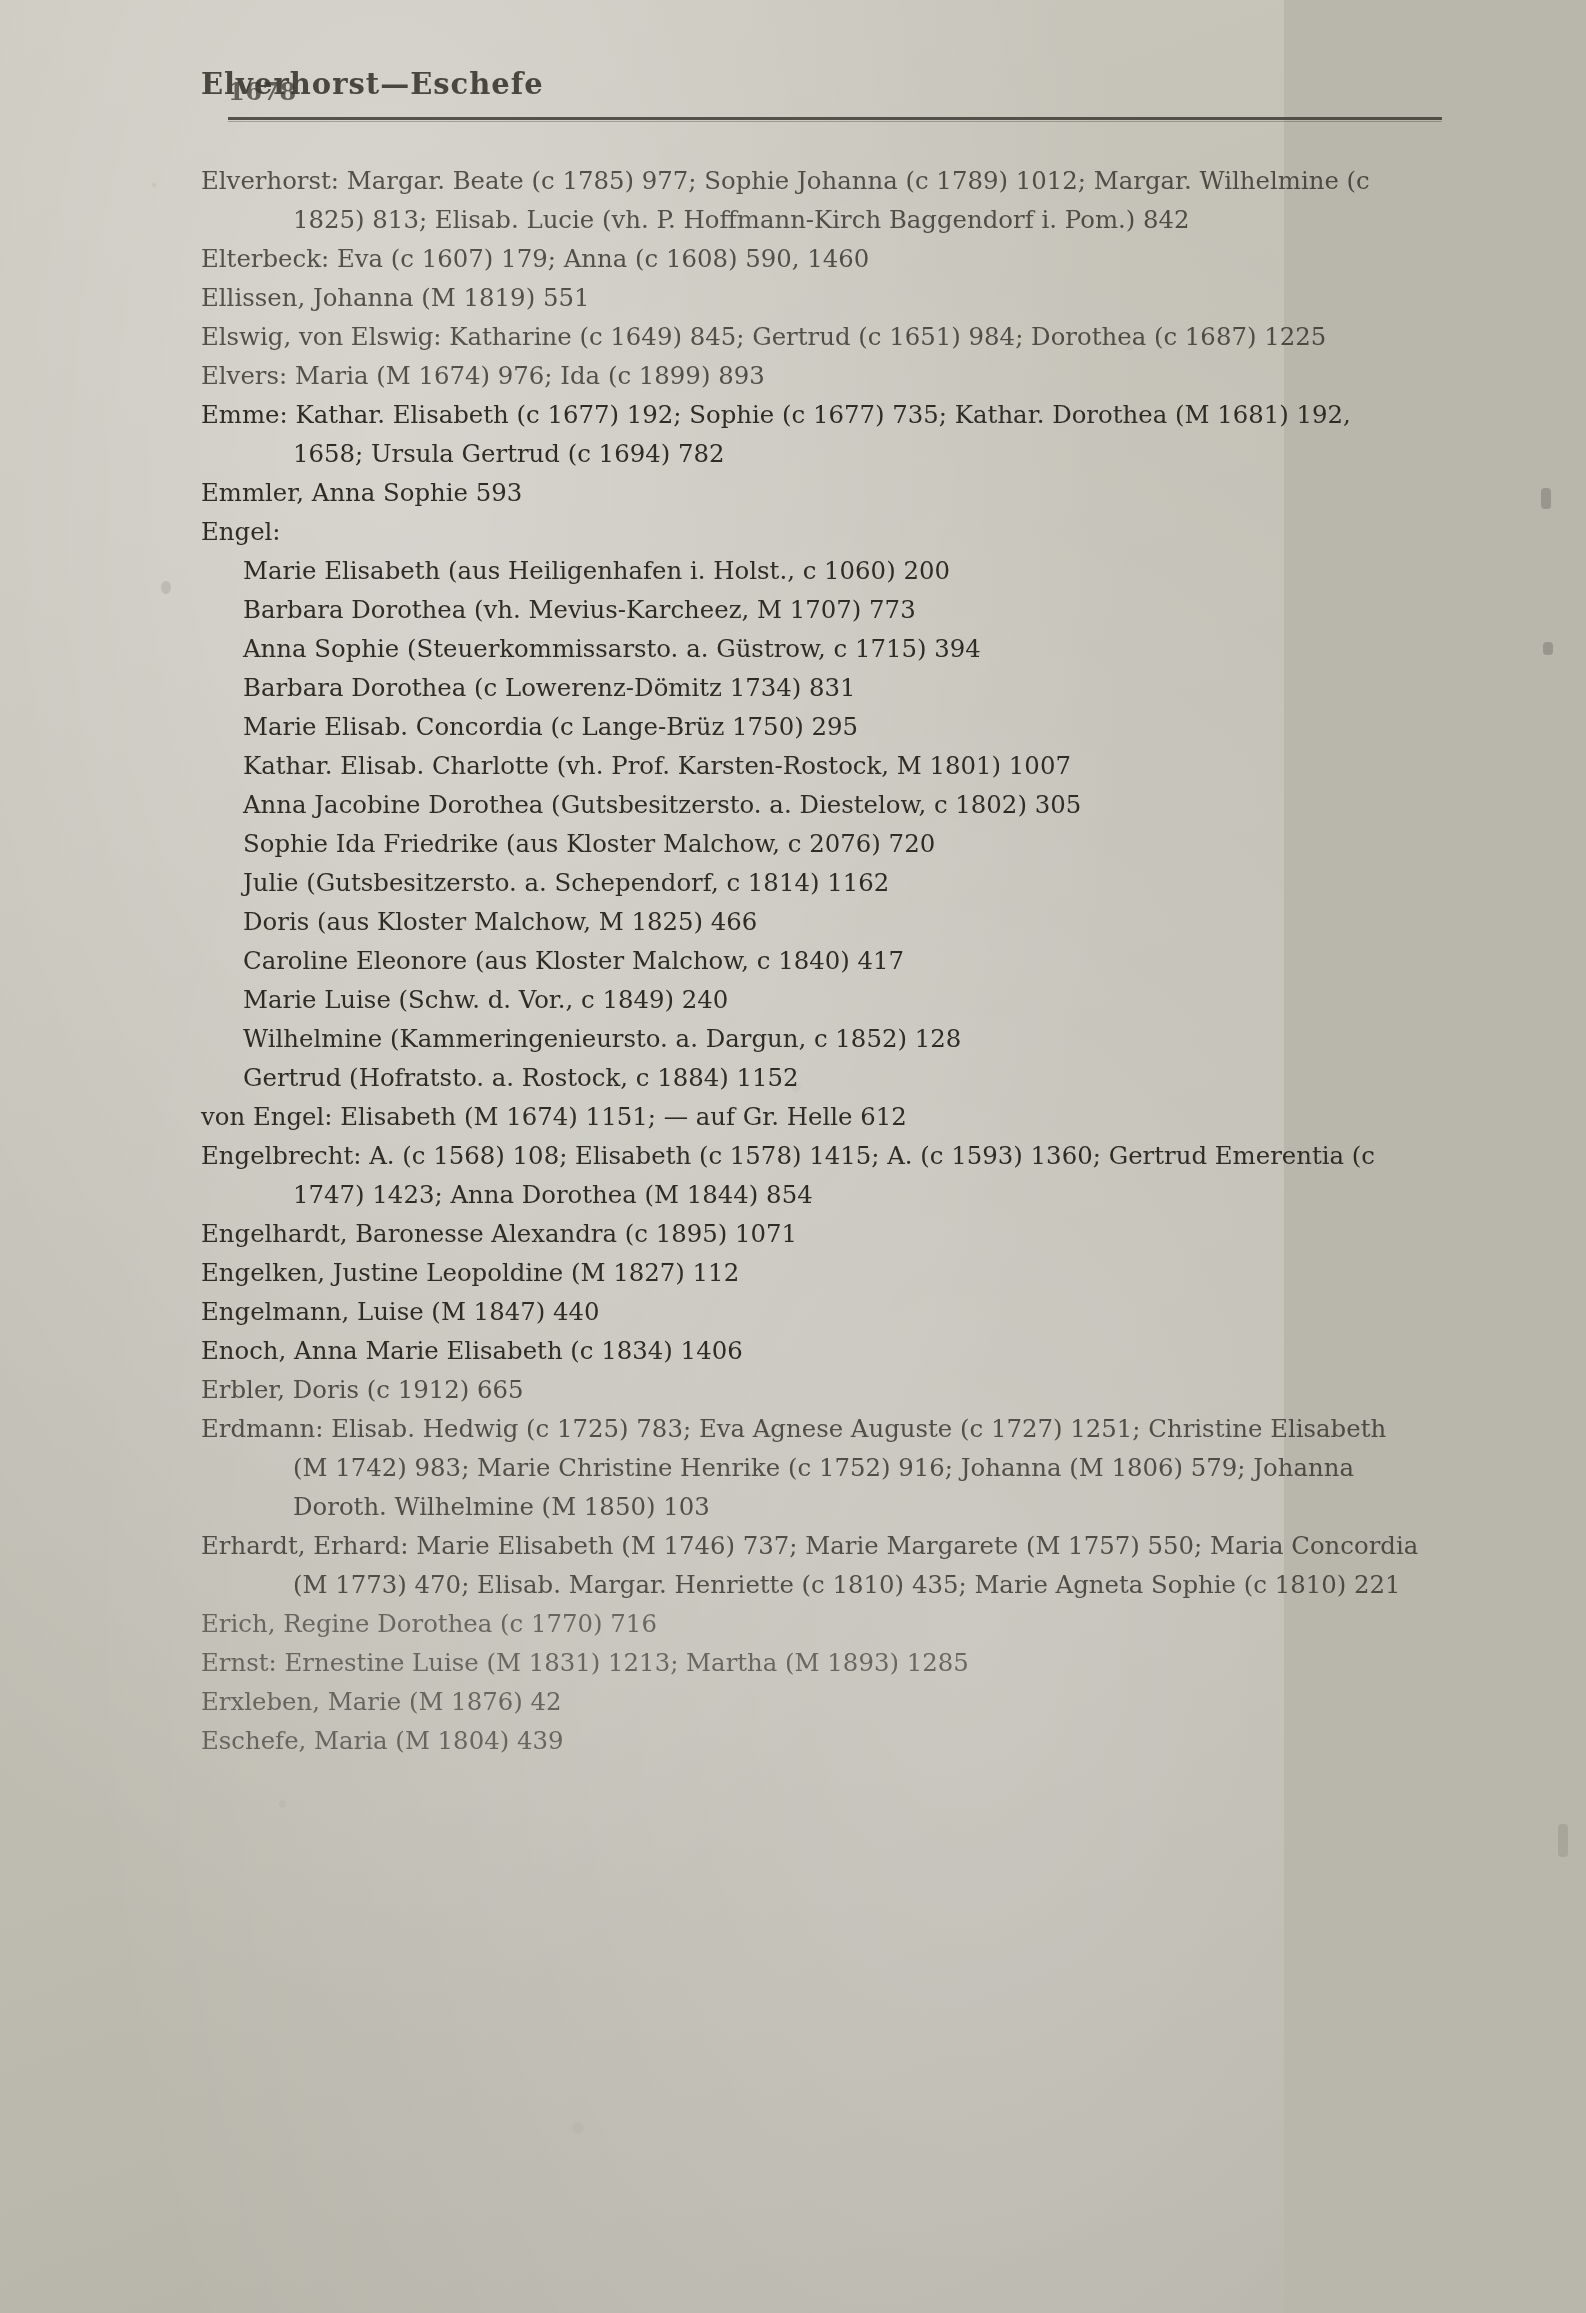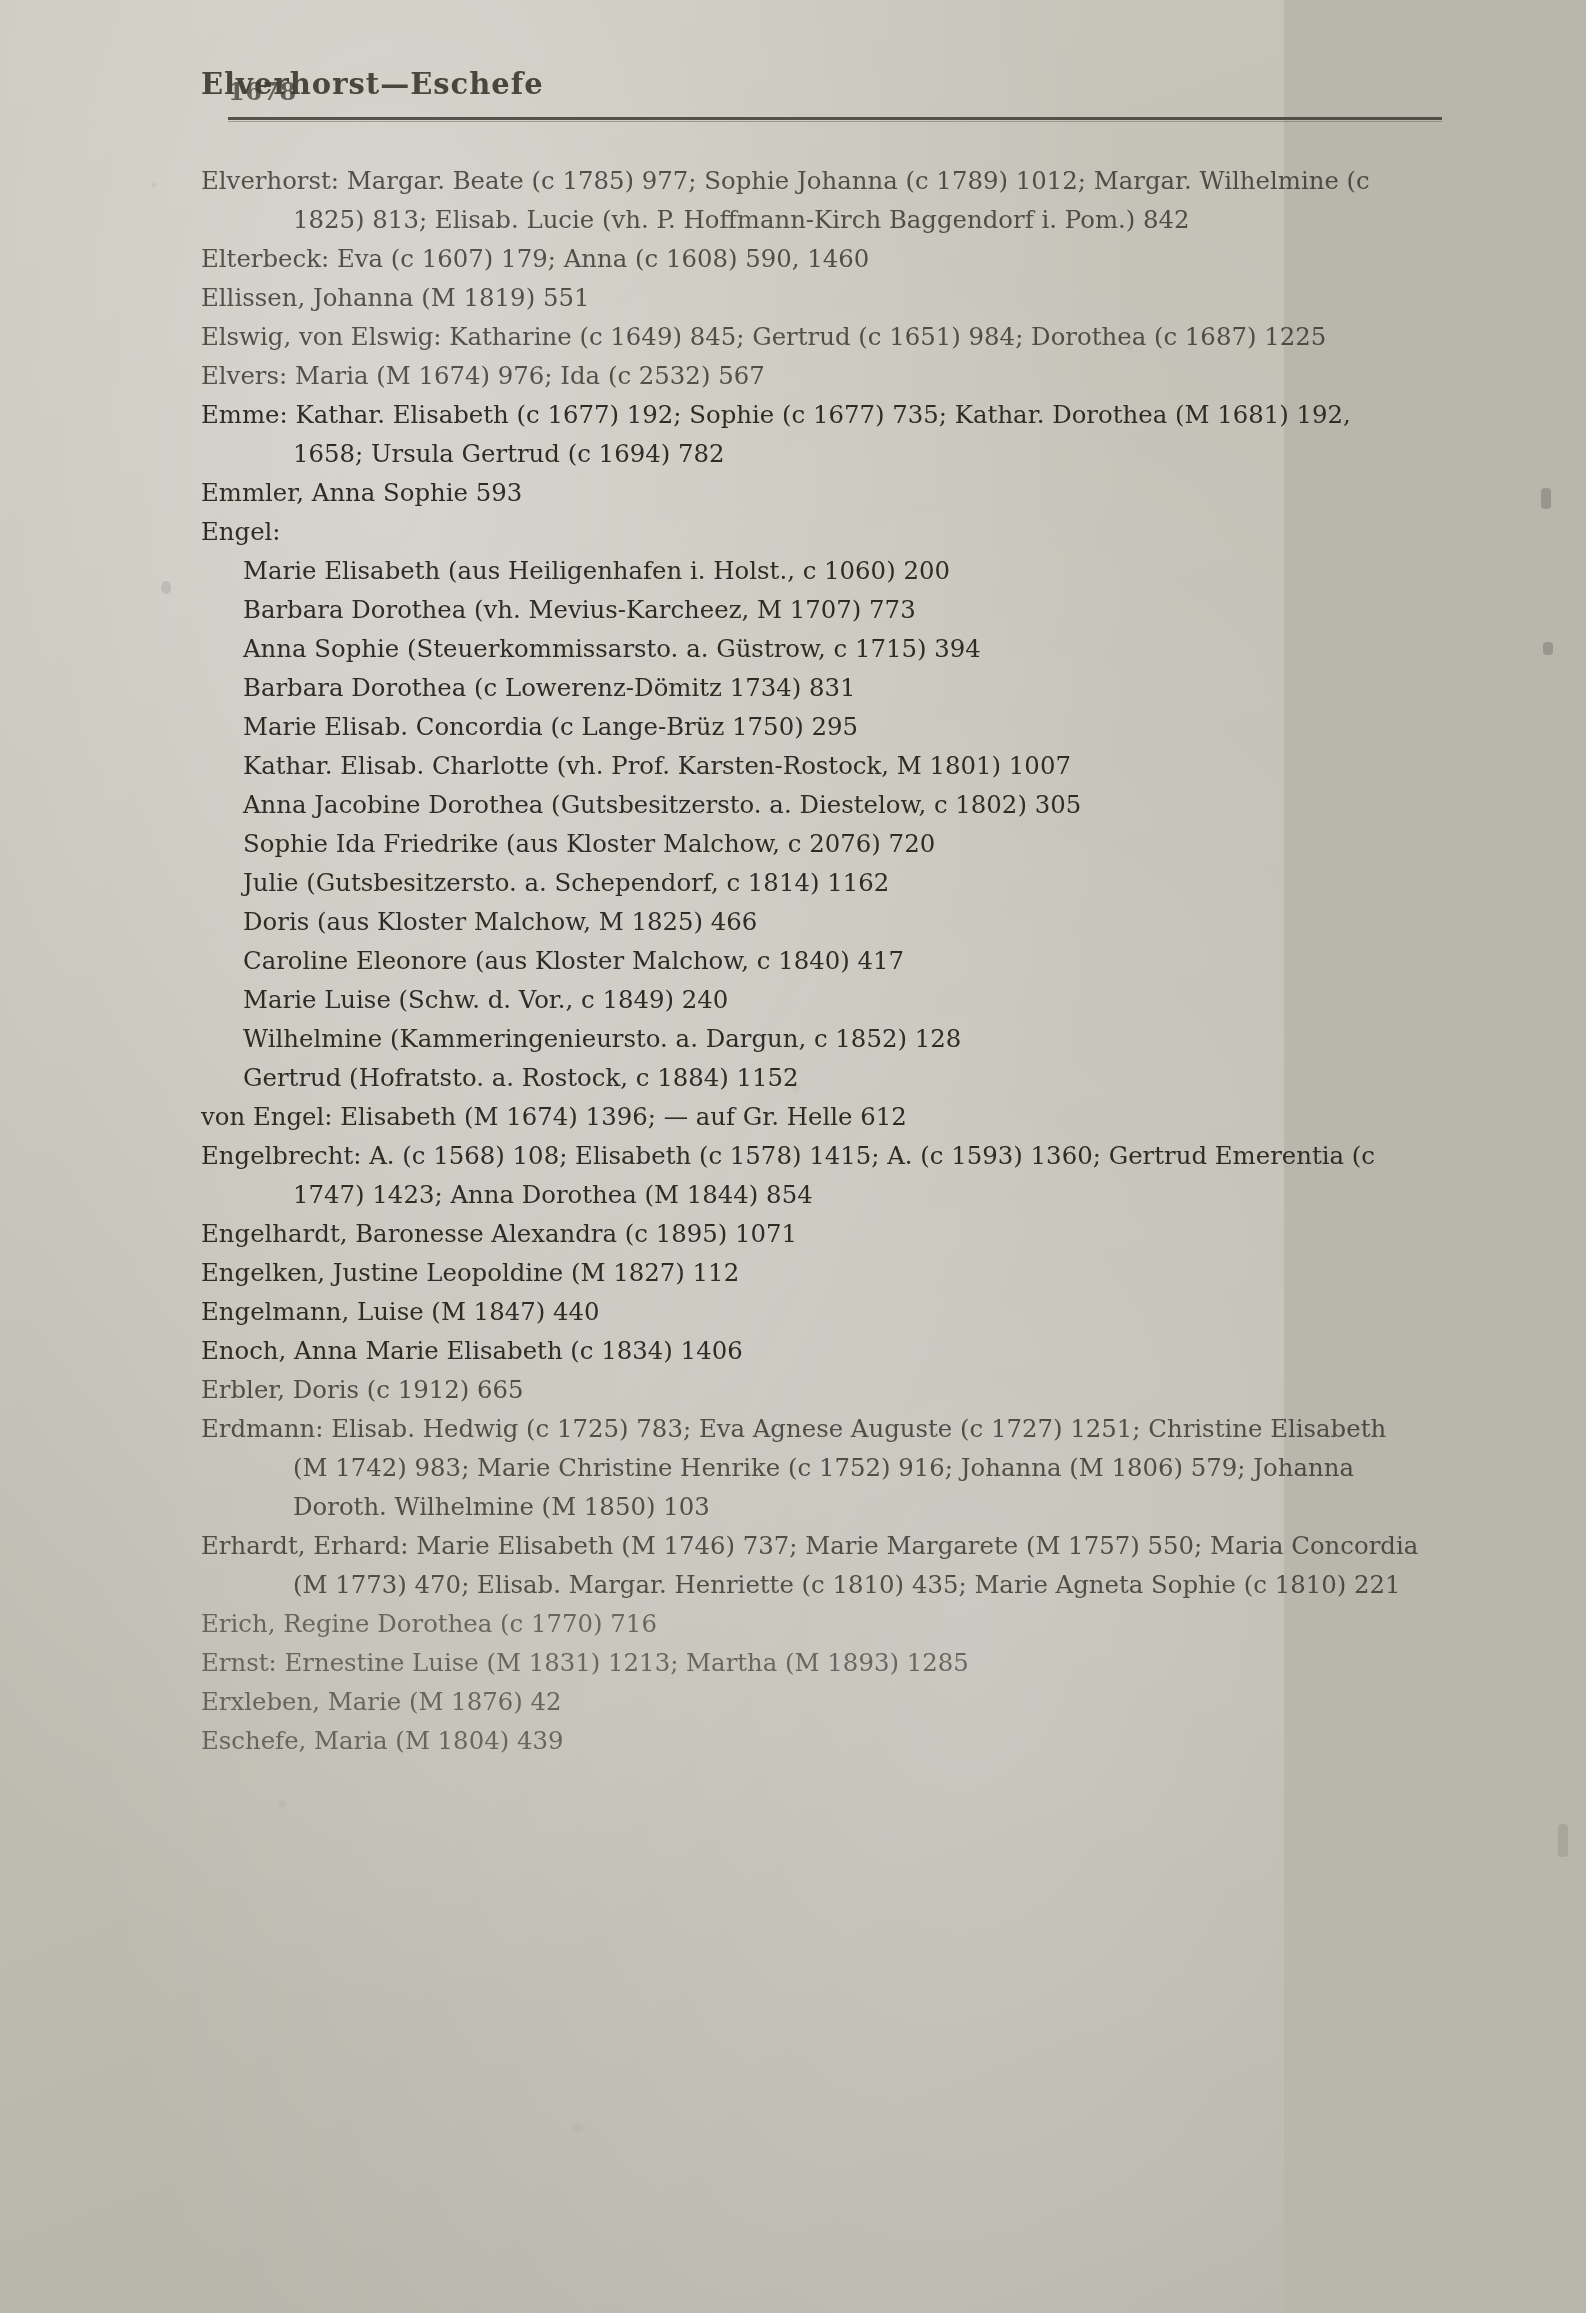--- a/index.html
+++ b/index.html
@@ -144,39 +144,39 @@
       <div class="folio">1678</div>
       <div class="running-head">Elverhorst—Eschefe</div>
     </div>
     <div class="rule"></div>
 
     <div class="entries">
       <div class="entry hang faded">Elverhorst: Margar. Beate (c 1785) 977; Sophie Johanna (c 1789) 1012; Margar. Wilhelmine (c 1825) 813; Elisab. Lucie (vh. P. Hoffmann-Kirch Baggendorf i. Pom.) 842</div>
       <div class="entry hang faded">Elterbeck: Eva (c 1607) 179; Anna (c 1608) 590, 1460</div>
       <div class="entry hang faded">Ellissen, Johanna (M 1819) 551</div>
       <div class="entry hang faded">Elswig, von Elswig: Katharine (c 1649) 845; Gertrud (c 1651) 984; Dorothea (c 1687) 1225</div>
-      <div class="entry hang faded">Elvers: Maria (M 1674) 976; Ida (c 2532) 567</div>
+      <div class="entry hang faded">Elvers: Maria (M 1674) 976; Ida (c 1899) 893</div>
       <div class="entry hang">Emme: Kathar. Elisabeth (c 1677) 192; Sophie (c 1677) 735; Kathar. Dorothea (M 1681) 192, 1658; Ursula Gertrud (c 1694) 782</div>
       <div class="entry hang">Emmler, Anna Sophie 593</div>
       <div class="entry hang">Engel:</div>
       <div class="entry sub">Marie Elisabeth (aus Heiligenhafen i. Holst., c 1060) 200</div>
       <div class="entry sub">Barbara Dorothea (vh. Mevius-Karcheez, M 1707) 773</div>
       <div class="entry sub">Anna Sophie (Steuerkommissarsto. a. Güstrow, c 1715) 394</div>
       <div class="entry sub">Barbara Dorothea (c Lowerenz-Dömitz 1734) 831</div>
       <div class="entry sub">Marie Elisab. Concordia (c Lange-Brüz 1750) 295</div>
       <div class="entry sub">Kathar. Elisab. Charlotte (vh. Prof. Karsten-Rostock, M 1801) 1007</div>
       <div class="entry sub">Anna Jacobine Dorothea (Gutsbesitzersto. a. Diestelow, c 1802) 305</div>
       <div class="entry sub">Sophie Ida Friedrike (aus Kloster Malchow, c 2076) 720</div>
       <div class="entry sub">Julie (Gutsbesitzersto. a. Schependorf, c 1814) 1162</div>
       <div class="entry sub">Doris (aus Kloster Malchow, M 1825) 466</div>
       <div class="entry sub">Caroline Eleonore (aus Kloster Malchow, c 1840) 417</div>
       <div class="entry sub">Marie Luise (Schw. d. Vor., c 1849) 240</div>
       <div class="entry sub">Wilhelmine (Kammeringenieursto. a. Dargun, c 1852) 128</div>
       <div class="entry sub">Gertrud (Hofratsto. a. Rostock, c 1884) 1152</div>
-      <div class="entry hang">von Engel: Elisabeth (M 1674) 1396; — auf Gr. Helle 612</div>
+      <div class="entry hang">von Engel: Elisabeth (M 1674) 1151; — auf Gr. Helle 612</div>
       <div class="entry hang">Engelbrecht: A. (c 1568) 108; Elisabeth (c 1578) 1415; A. (c 1593) 1360; Gertrud Emerentia (c 1747) 1423; Anna Dorothea (M 1844) 854</div>
       <div class="entry hang">Engelhardt, Baronesse Alexandra (c 1895) 1071</div>
       <div class="entry hang">Engelken, Justine Leopoldine (M 1827) 112</div>
       <div class="entry hang">Engelmann, Luise (M 1847) 440</div>
       <div class="entry hang">Enoch, Anna Marie Elisabeth (c 1834) 1406</div>
       <div class="entry hang faded">Erbler, Doris (c 1912) 665</div>
       <div class="entry hang faded">Erdmann: Elisab. Hedwig (c 1725) 783; Eva Agnese Auguste (c 1727) 1251; Christine Elisabeth (M 1742) 983; Marie Christine Henrike (c 1752) 916; Johanna (M 1806) 579; Johanna Doroth. Wilhelmine (M 1850) 103</div>
       <div class="entry hang faded">Erhardt, Erhard: Marie Elisabeth (M 1746) 737; Marie Margarete (M 1757) 550; Maria Concordia (M 1773) 470; Elisab. Margar. Henriette (c 1810) 435; Marie Agneta Sophie (c 1810) 221</div>
       <div class="entry hang faded2">Erich, Regine Dorothea (c 1770) 716</div>
       <div class="entry hang faded2">Ernst: Ernestine Luise (M 1831) 1213; Martha (M 1893) 1285</div>

